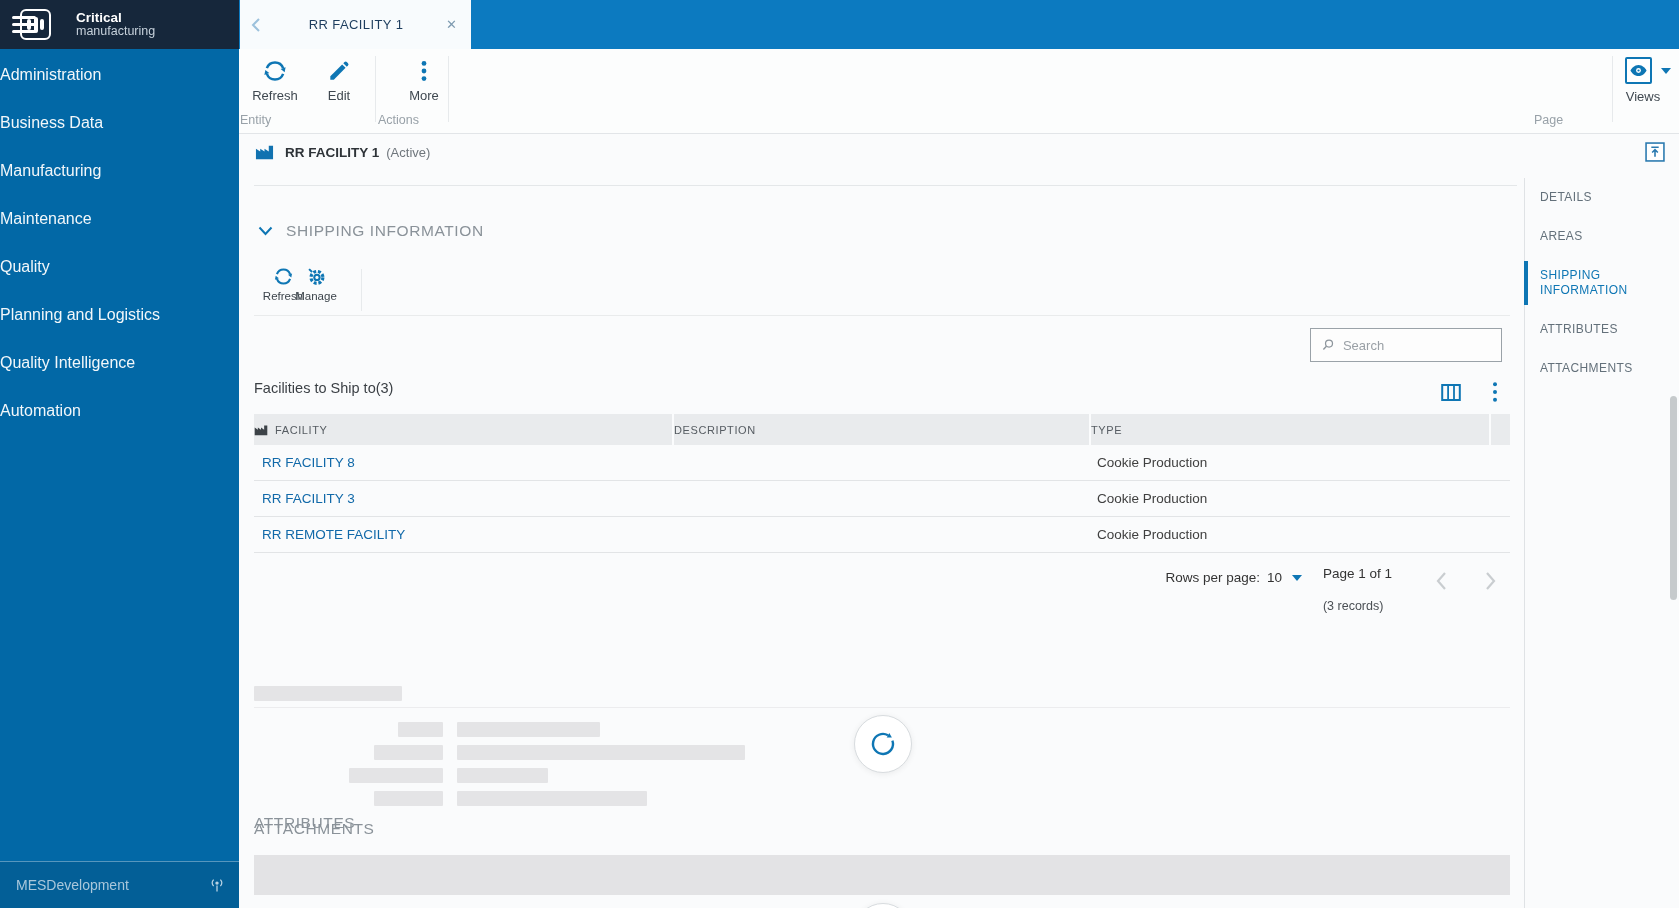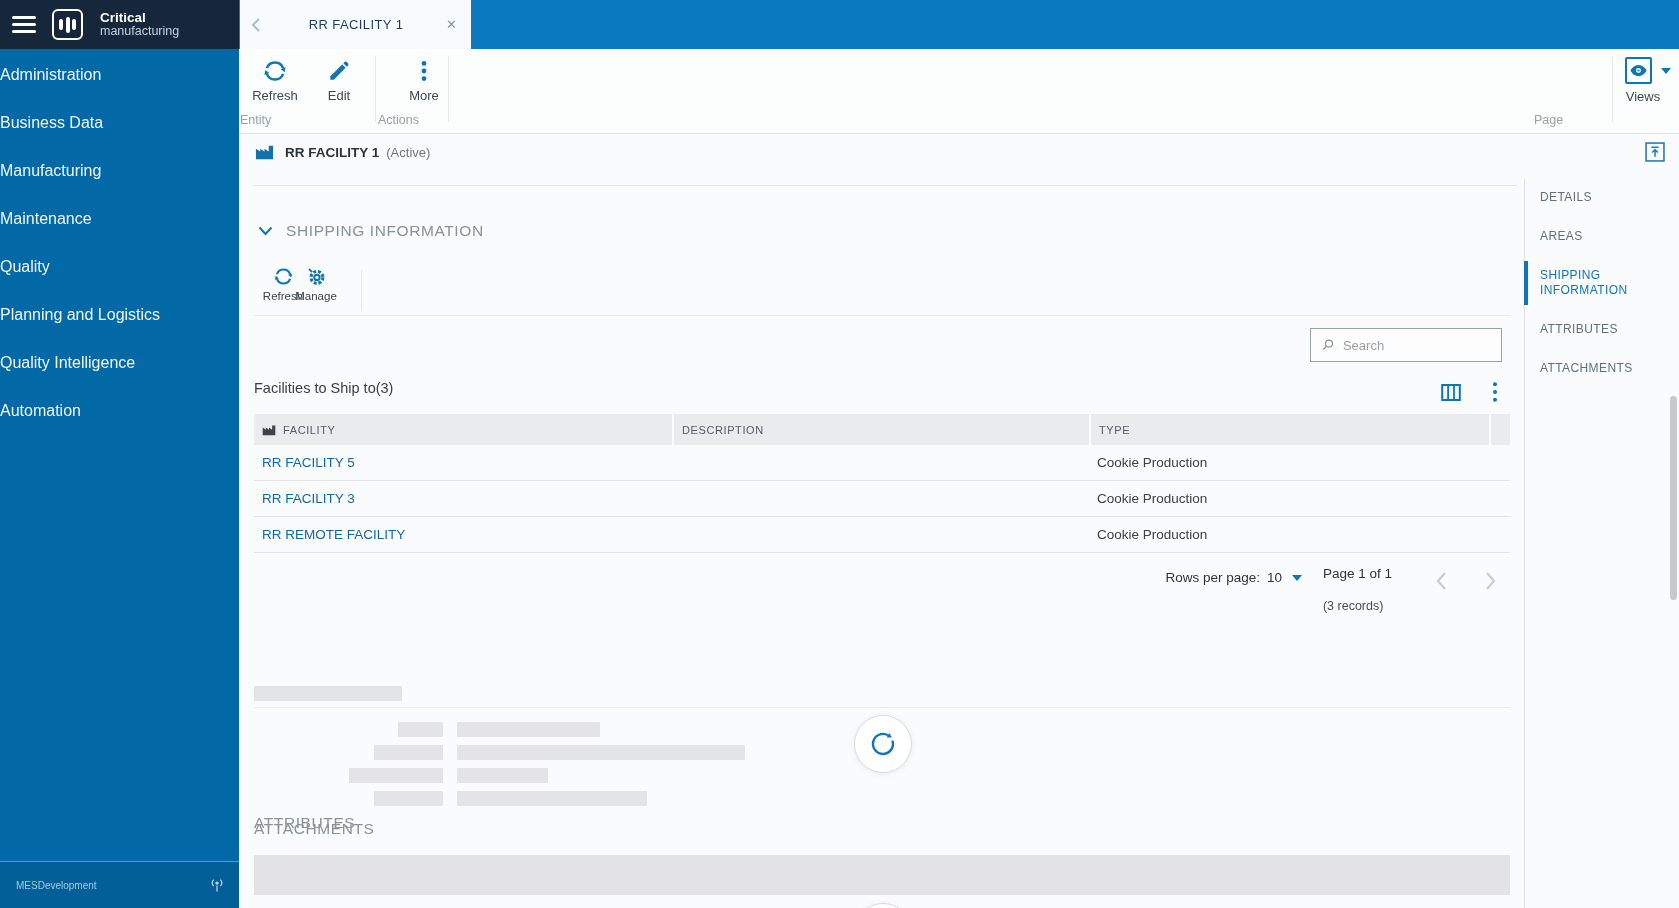--- a/index.html
+++ b/index.html
@@ -6,28 +6,28 @@
   html,body { width:1679px; height:908px; overflow:hidden; }
   body { font-family:"Liberation Sans", sans-serif; }
   .app { position:relative; width:1679px; height:908px; overflow:hidden; background:#fafbfc; }
 
   
   .sidebar { position:absolute; left:0; top:0; width:239px; height:908px; background:var(--sidebar,#0268a6); z-index:2; }
   #side-menu { position:absolute; top:49px; left:0; right:0; padding-top:2px; }
   .side-item { height:48px; display:flex; align-items:center; color:#f2f7fa; font-size:16px; cursor:pointer; }
   .side-footer { position:absolute; left:0; bottom:0; width:239px; height:47px; background:#035f97; border-top:1px solid rgba(190,217,235,.45);
                  display:flex; align-items:center; padding:0 14px 0 16px; cursor:pointer; }
-  .side-footer span { color:#a9c7db; font-size:10px; flex:1; }
+  .side-footer span { color:#a9c7db; font-size:14px; flex:1; }
 
   
   .topbar { position:absolute; left:0; top:0; width:1679px; height:49px; background:var(--topbar-blue,#0c7ac0); z-index:3; }
   .topbar-left { position:absolute; left:0; top:0; width:239px; height:49px; background:var(--topbar-dark,#16273b); display:flex; align-items:center; }
   .hamburger { position:absolute; left:12px; top:16px; width:24px; height:18px; background:none; border:none; cursor:pointer; }
   .hamburger i { display:block; width:24px; height:2.6px; background:#fff; border-radius:2px; margin-bottom:4.4px; }
-  .logo { display:flex; align-items:center; gap:17px; margin-left:52px; cursor:pointer; }
+  .logo { display:flex; align-items:center; gap:25px; margin-left:20px; cursor:pointer; }
   .logo-mark { width:31px; height:31px; border:2px solid #fff; border-radius:6px; display:flex; align-items:center; justify-content:center; gap:2.5px; }
   .logo-mark i { display:block; width:4px; background:#fff; border-radius:2px; }
   .logo-mark i:nth-child(1){height:11px;} .logo-mark i:nth-child(2){height:16px;} .logo-mark i:nth-child(3){height:11px;}
   .logo-text b { display:block; color:#fff; font-size:13.5px; line-height:14px; }
   .logo-text span { display:block; color:#c6d1db; font-size:12.5px; line-height:13px; font-weight:400; }
 
   .tab { position:absolute; left:240px; top:0; width:231px; height:49px; background:#f8fbfd; display:flex; align-items:center; cursor:pointer; }
   .tab-back { margin-left:8px; }
   .tab-title { flex:1; text-align:center; color:#1d3d5e; font-size:13px; letter-spacing:.4px; }
   .tab-close { margin-right:14px; color:#7d9ab0; font-size:13px; cursor:pointer; }
@@ -76,21 +76,21 @@
                display:flex; align-items:center; padding:0 10px; gap:8px; }
   .searchbox input { border:none; outline:none; background:transparent; font-size:13px; color:#333; width:100%; }
   .searchbox input::placeholder { color:#9aa0a6; }
 
   .tbl-title { position:absolute; left:15px; top:210px; font-size:14.5px; color:#3a3f44; }
   .col-icon { position:absolute; left:1202px; top:213px; cursor:pointer; }
   .kebab-icon { position:absolute; left:1252px; top:211px; cursor:pointer; }
 
   .grid { position:absolute; left:15px; top:244px; width:1256px; border-collapse:separate; border-spacing:0; }
   .grid th { background:#e9ebed; height:31px; text-align:left; font-size:11px; font-weight:400; color:#565c62; letter-spacing:.6px;
-             padding-left:8px; cursor:pointer; }
+             cursor:pointer; }
   .grid th + th { border-left:2px solid #fbfcfd; }
   .grid th .hcell { display:flex; align-items:center; gap:7px; }
   .grid td { height:36px; border-bottom:1px solid #e2e4e6; padding-left:8px; font-size:13.5px; color:#404040; background:transparent; }
   .grid a { color:var(--link,#1169a9); text-decoration:none; cursor:pointer; }
 
   .pag { position:absolute; left:15px; top:392px; width:1256px; height:52px; }
   .rpp { position:absolute; right:208px; top:8px; display:flex; align-items:center; gap:7px; font-size:13.5px; color:#333; cursor:pointer; }
   .rpp-caret { width:0; height:0; border-left:5px solid transparent; border-right:5px solid transparent; border-top:6px solid var(--accent,#0e76b4); margin-left:3px; }
   .pageinfo { position:absolute; right:118px; top:4px; }
   .pageinfo .pi1 { font-size:13.5px; color:#333; }
@@ -306,21 +306,21 @@
               <span>FACILITY</span>
             </span>
           </th>
           <th>DESCRIPTION</th>
           <th>TYPE</th>
           <th></th>
         </tr>
       </thead>
       <tbody id="facility-rows">
           <tr>
-            <td><a>RR FACILITY 5</a></td>
+            <td><a>RR FACILITY 8</a></td>
             <td></td>
             <td>Cookie Production</td>
             <td></td>
           </tr>
           <tr>
             <td><a>RR FACILITY 3</a></td>
             <td></td>
             <td>Cookie Production</td>
             <td></td>
           </tr>

